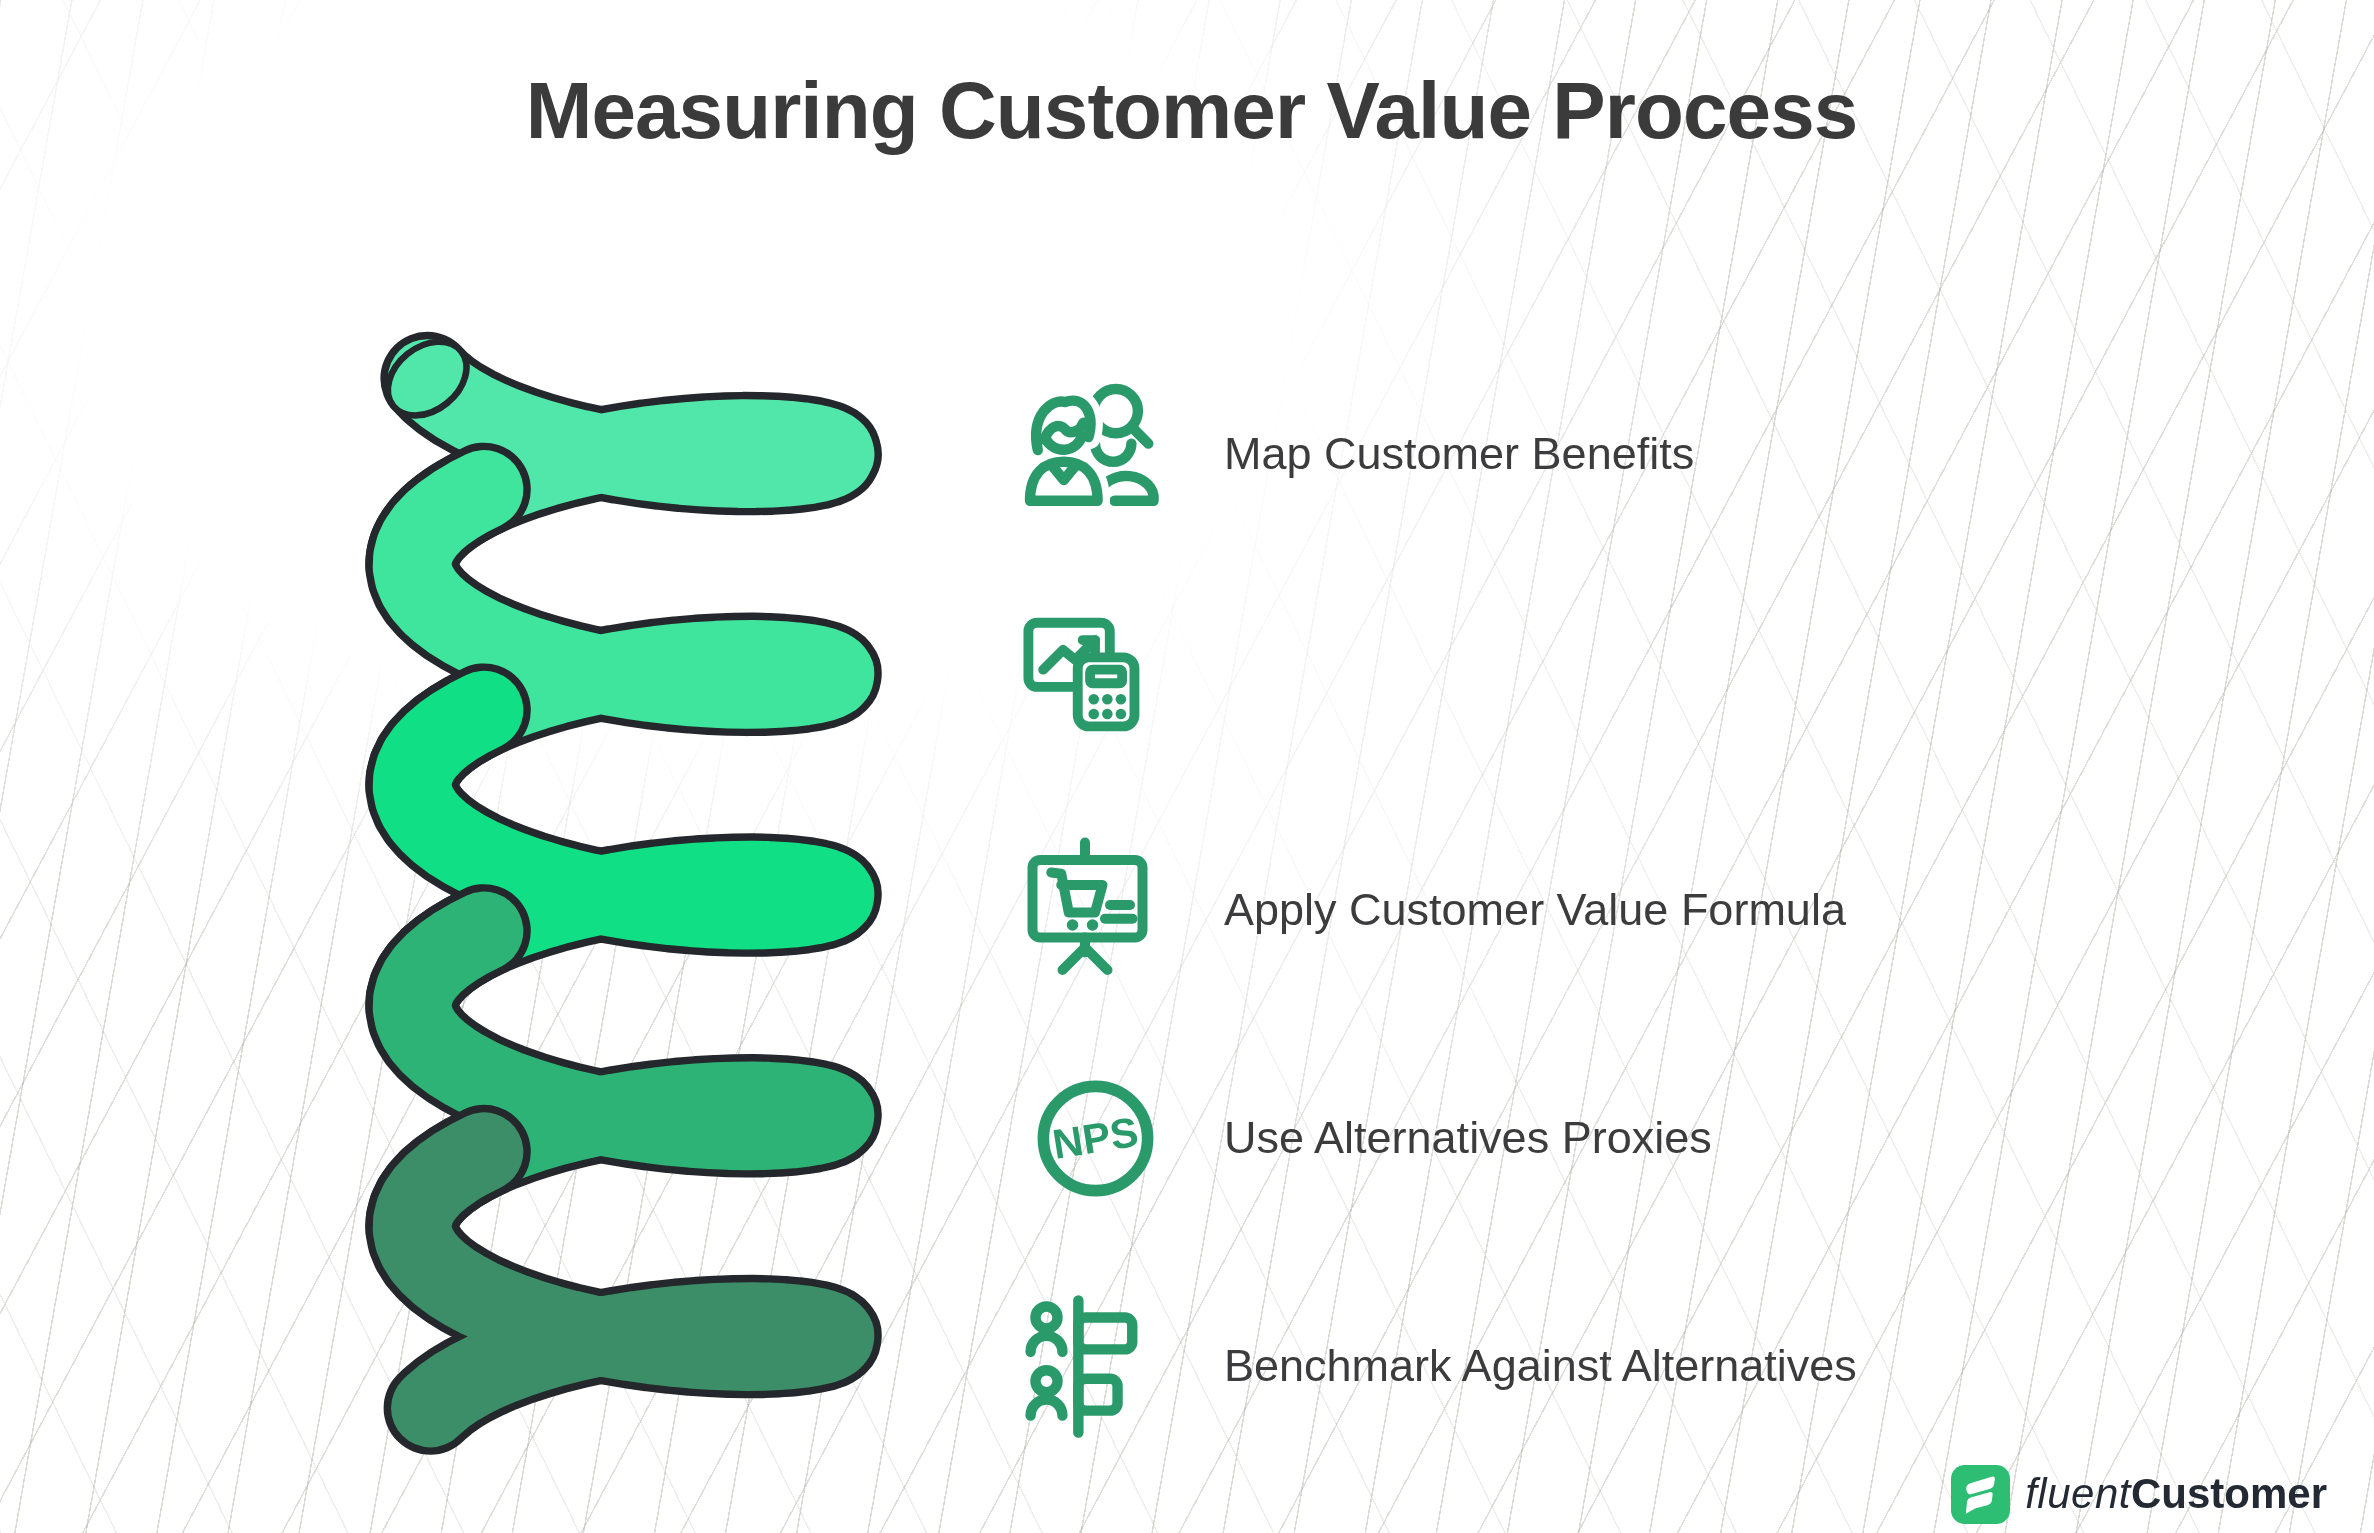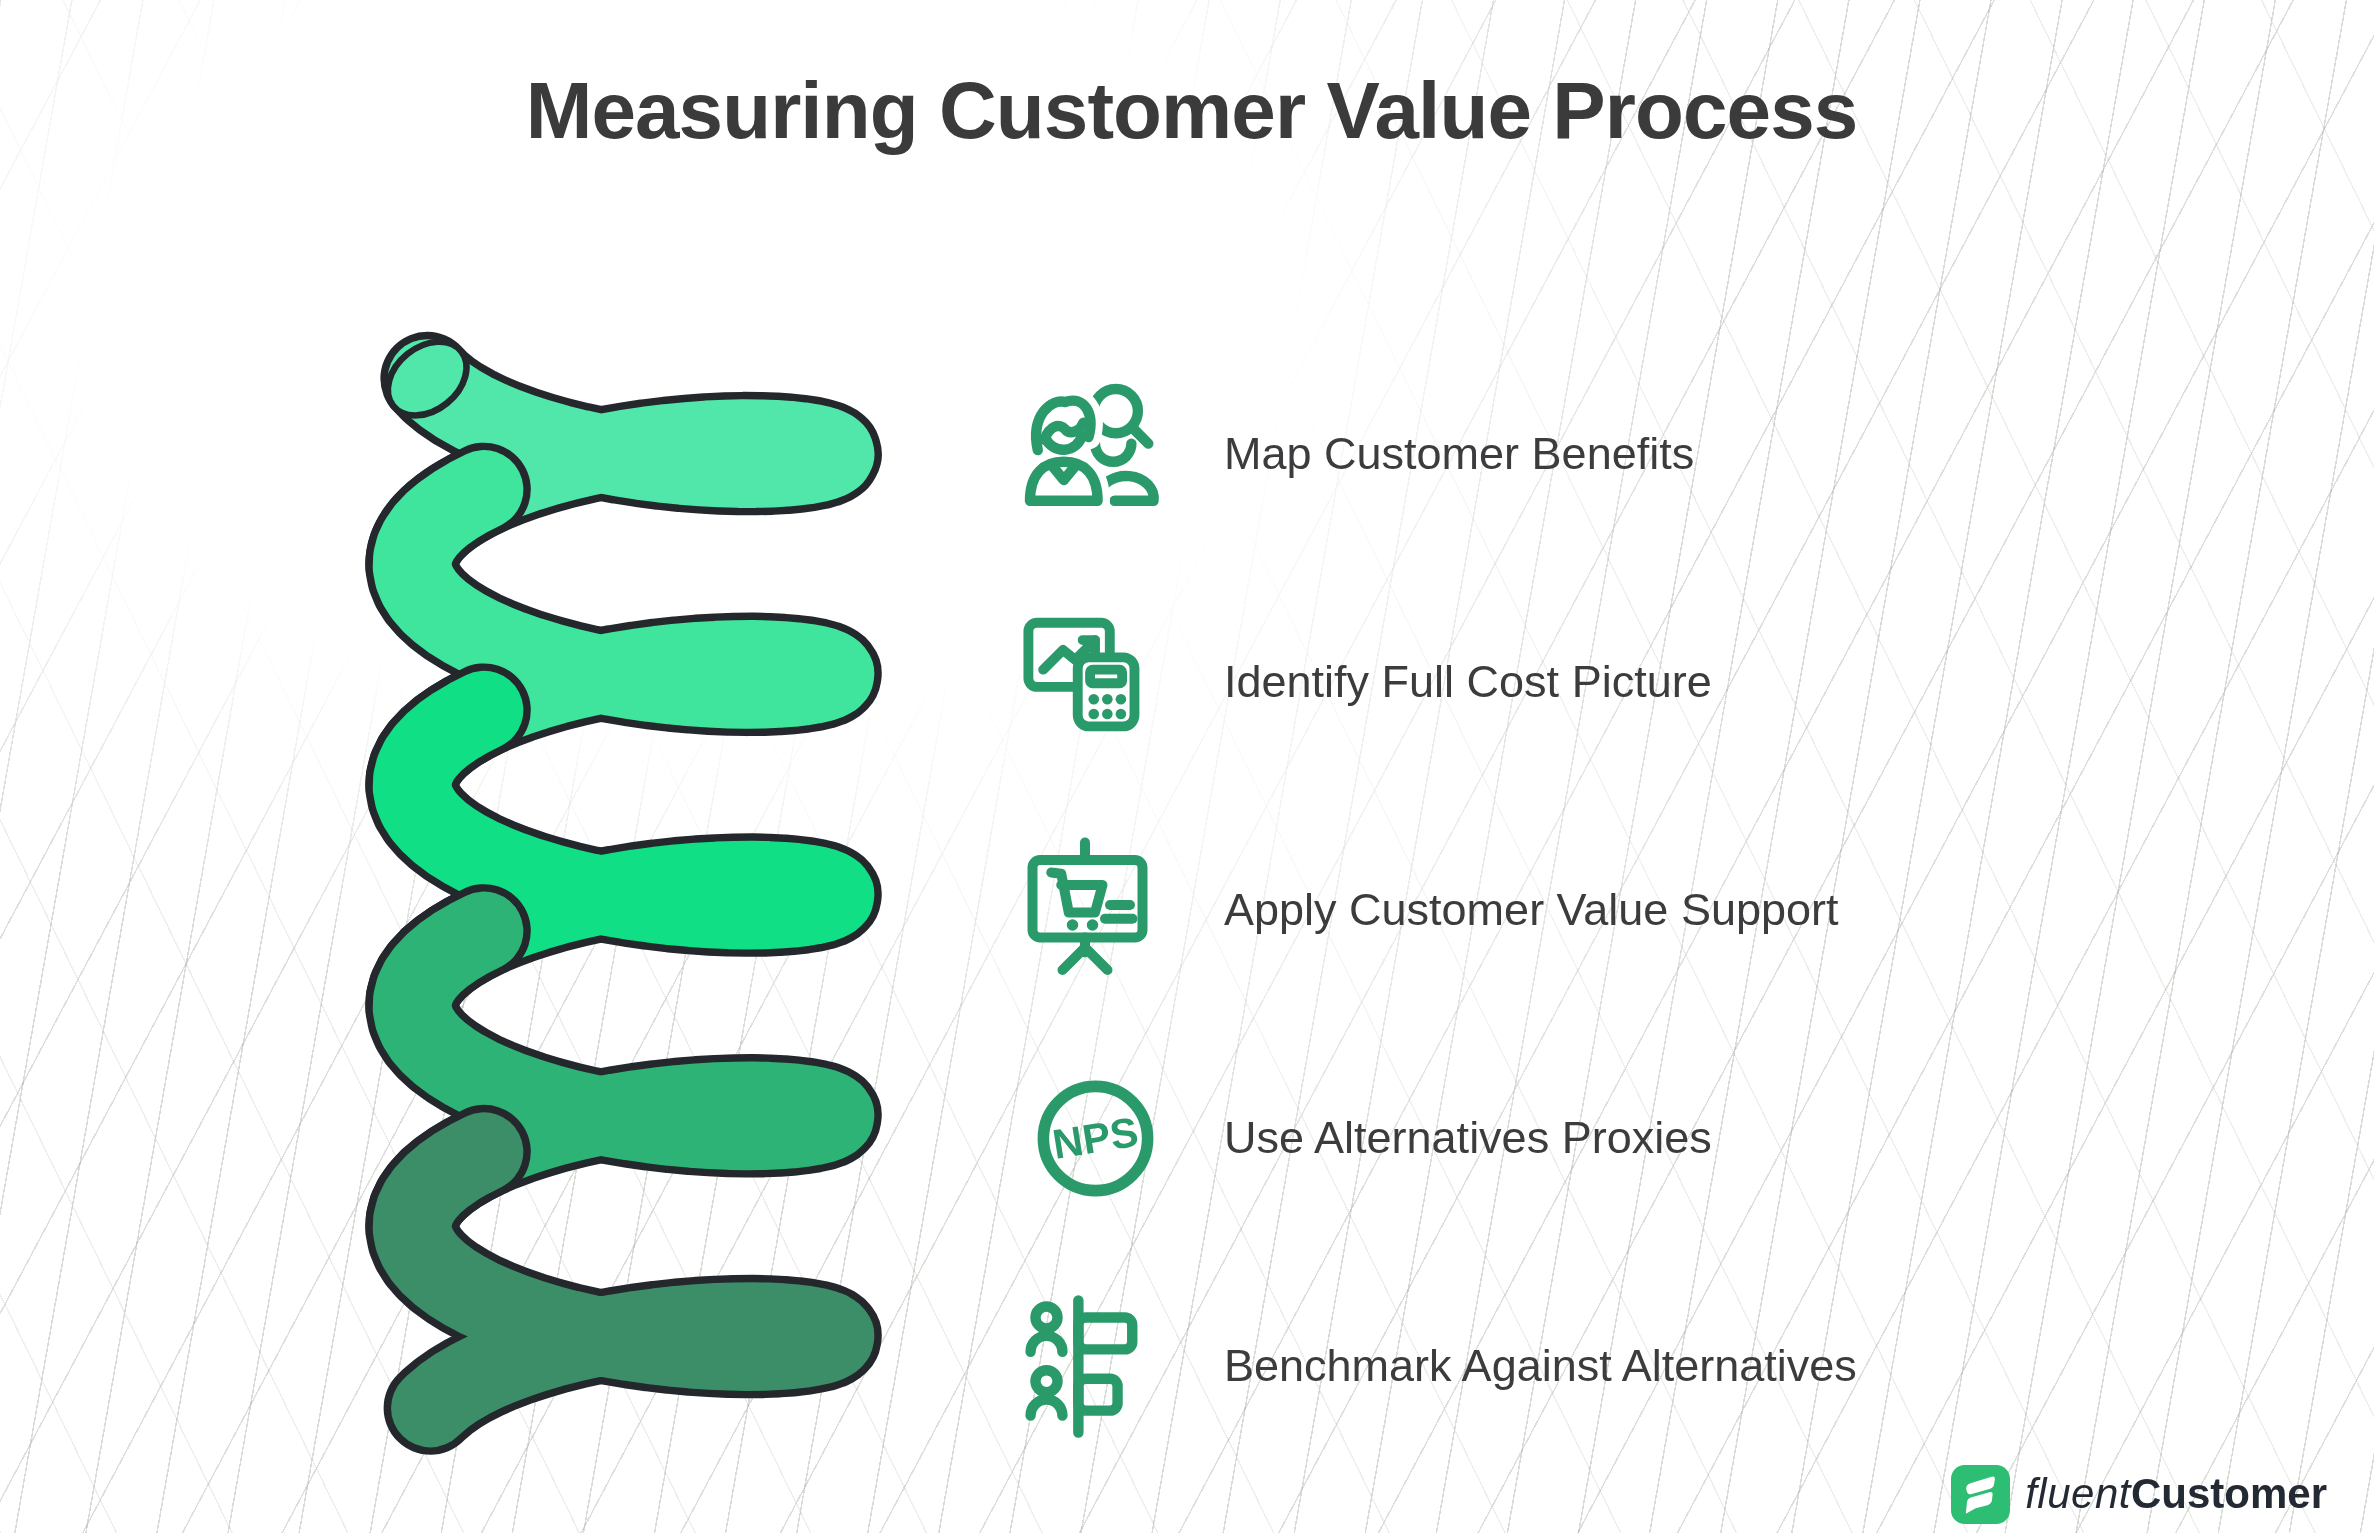--- a/index.html
+++ b/index.html
@@ -107,21 +107,20 @@
           <g fill="currentColor" stroke="none">
             <circle cx="59" cy="74" r="4.3"></circle>
               <circle cx="70" cy="74" r="4.3"></circle>
               <circle cx="81" cy="74" r="4.3"></circle>
             <circle cx="59" cy="86" r="4.3"></circle>
               <circle cx="70" cy="86" r="4.3"></circle>
               <circle cx="81" cy="86" r="4.3"></circle>
           </g>
         </svg>
       </div>
-      <div class="step-label">Identify Full Cost Picture</div>
     </div>
 
     <div class="step">
       <div class="icon-box">
         <svg width="150" height="150" viewBox="0 0 120 120">
           <g fill="none" stroke="currentColor" stroke-width="8" stroke-linecap="round" stroke-linejoin="round">
             <path d="M52 6 v14"></path>
             <rect x="10" y="20" width="88" height="62" rx="6"></rect>
             <path d="M52 82 v12"></path>
             <path d="M52 90 L34 108"></path>
@@ -129,21 +128,21 @@
             <path d="M25 30 l8 1 l6 31 h21 l6 -22 h-33"></path>
             <path d="M72 56 h16"></path>
             <path d="M68 67 h22"></path>
           </g>
           <g fill="currentColor" stroke="none">
             <circle cx="42" cy="72" r="4.6"></circle>
               <circle cx="58" cy="72" r="4.6"></circle>
           </g>
         </svg>
       </div>
-      <div class="step-label">Apply Customer Value Support</div>
+      <div class="step-label">Apply Customer Value Formula</div>
     </div>
 
     <div class="step">
       <div class="icon-box">
         <svg width="139" height="139" viewBox="0 0 120 120">
           <circle cx="60" cy="60" r="45" fill="none" stroke="currentColor" stroke-width="10"></circle>
           <text class="nps-text" x="60" y="72" font-size="36" font-weight="bold" fill="currentColor" text-anchor="middle" transform="rotate(-9 60 60)">NPS</text>
         </svg>
       </div>
       <div class="step-label">Use Alternatives Proxies</div>

